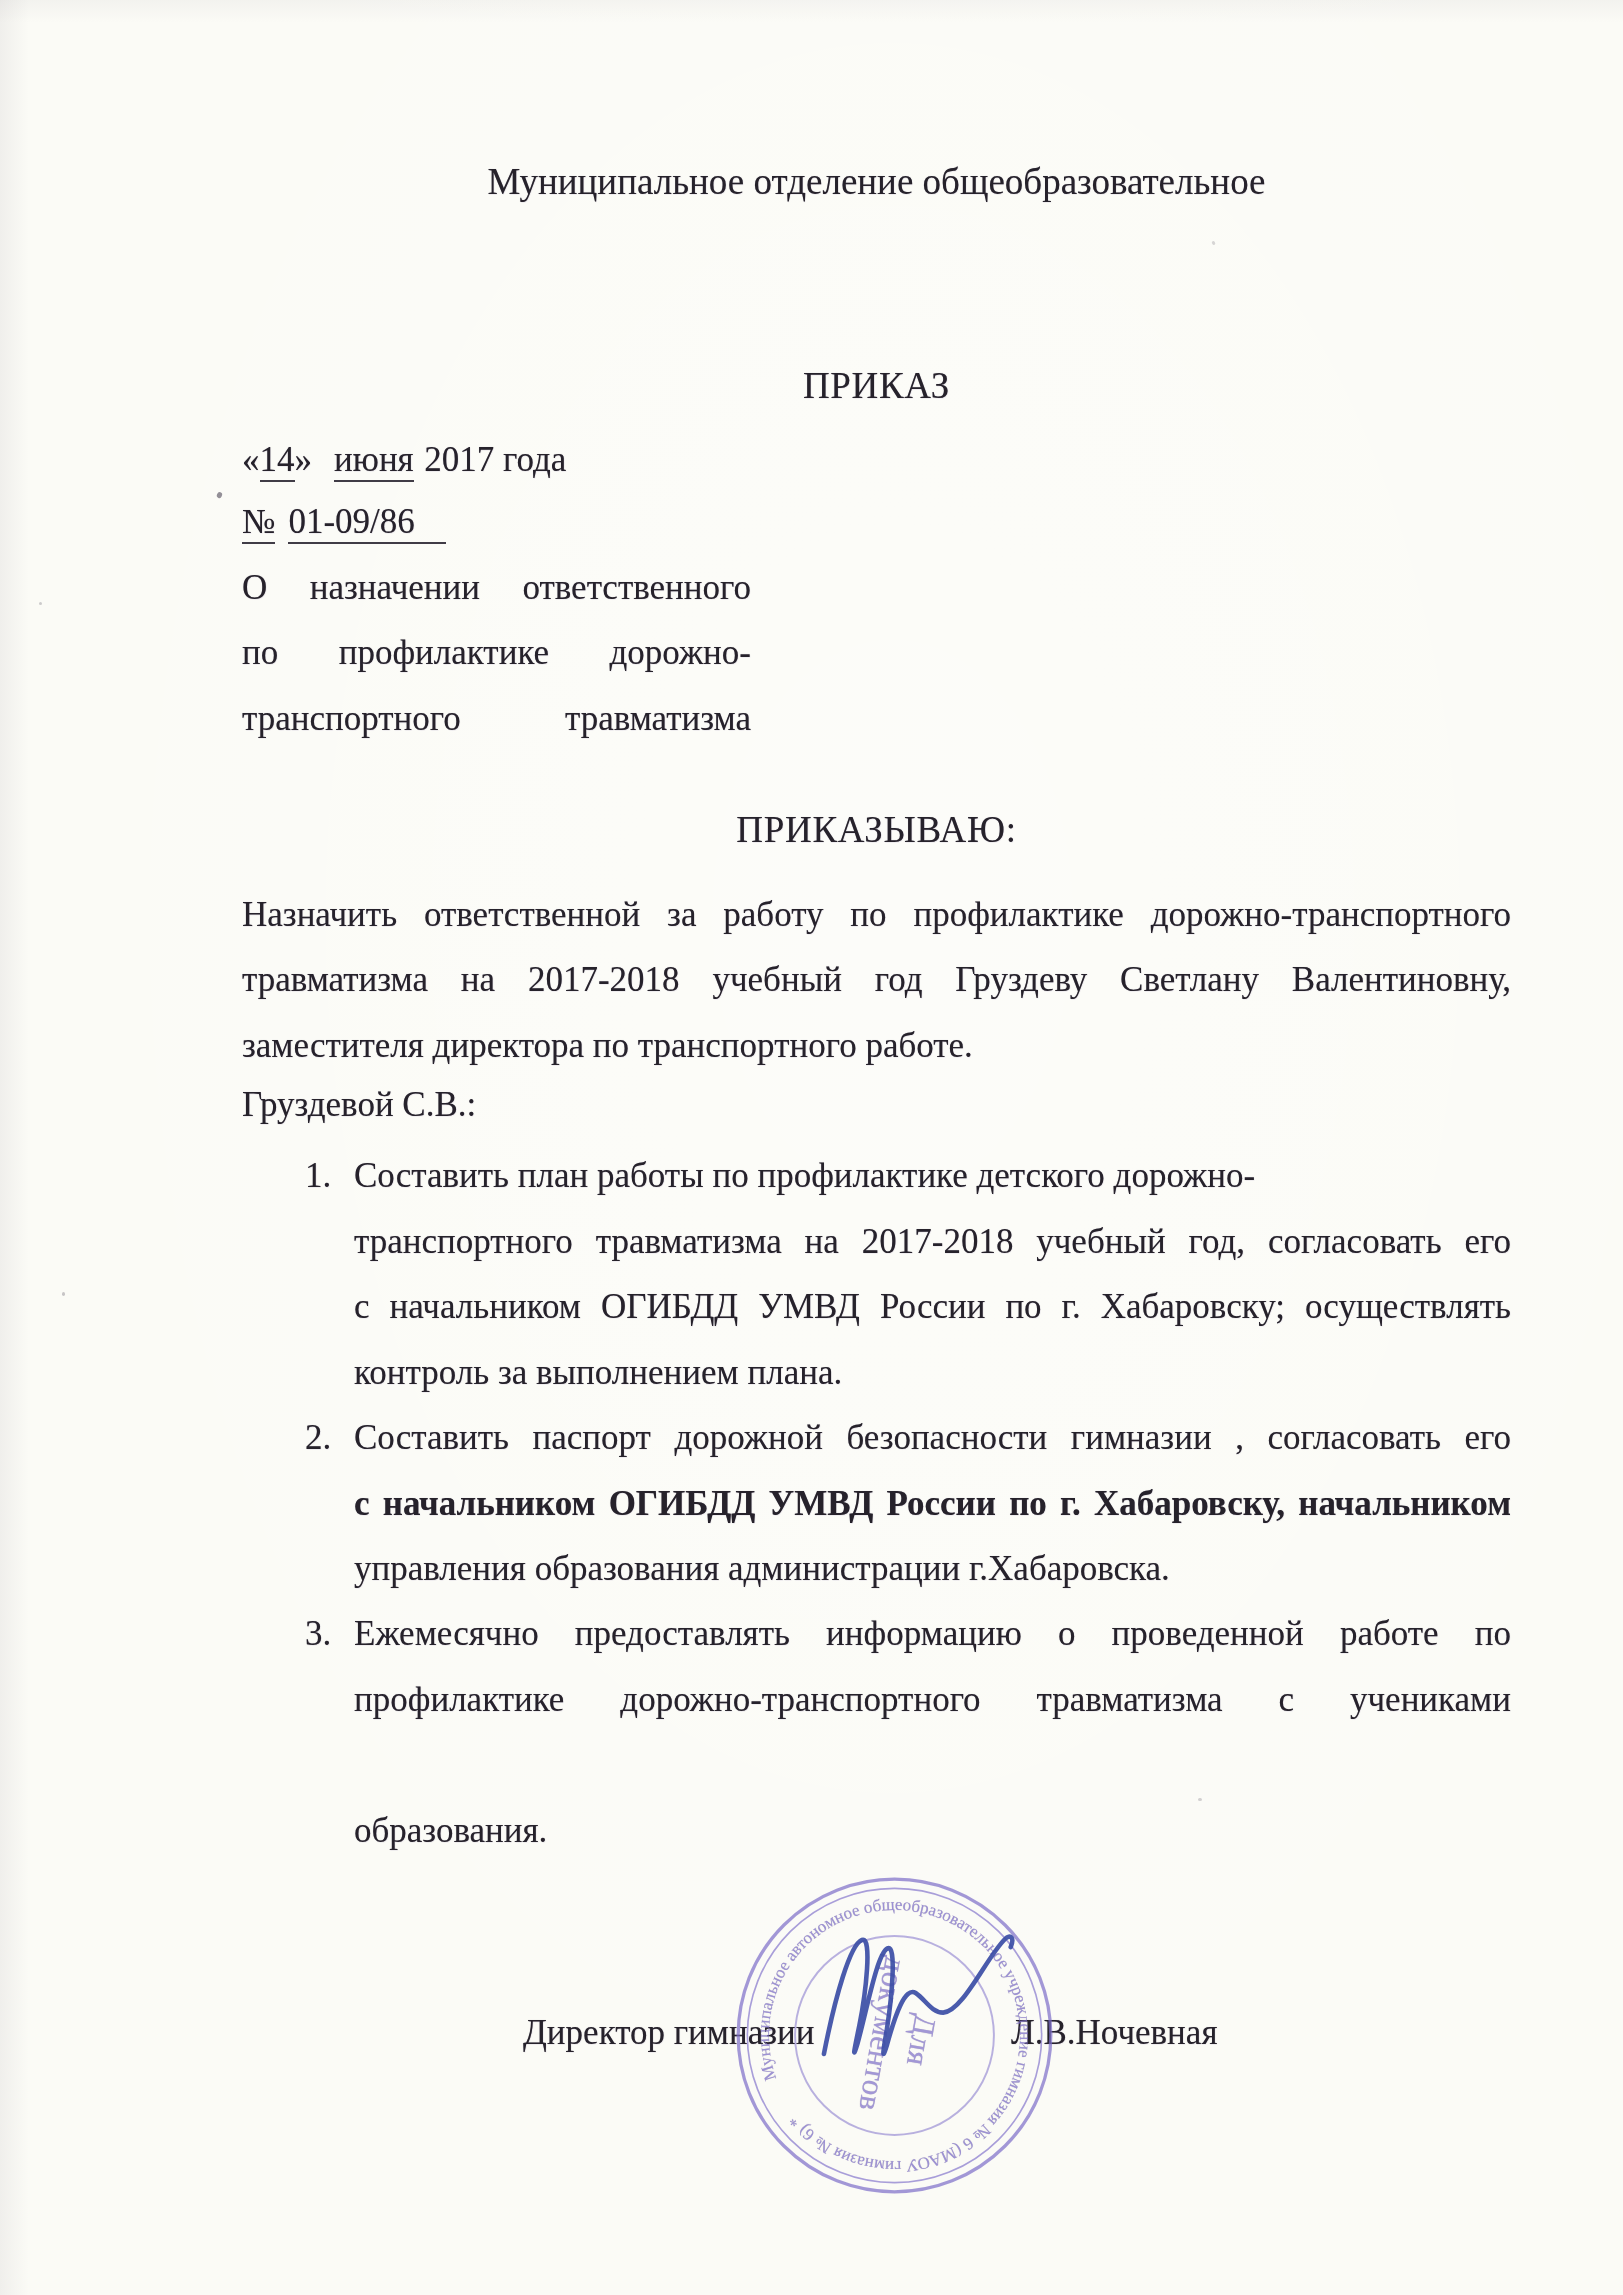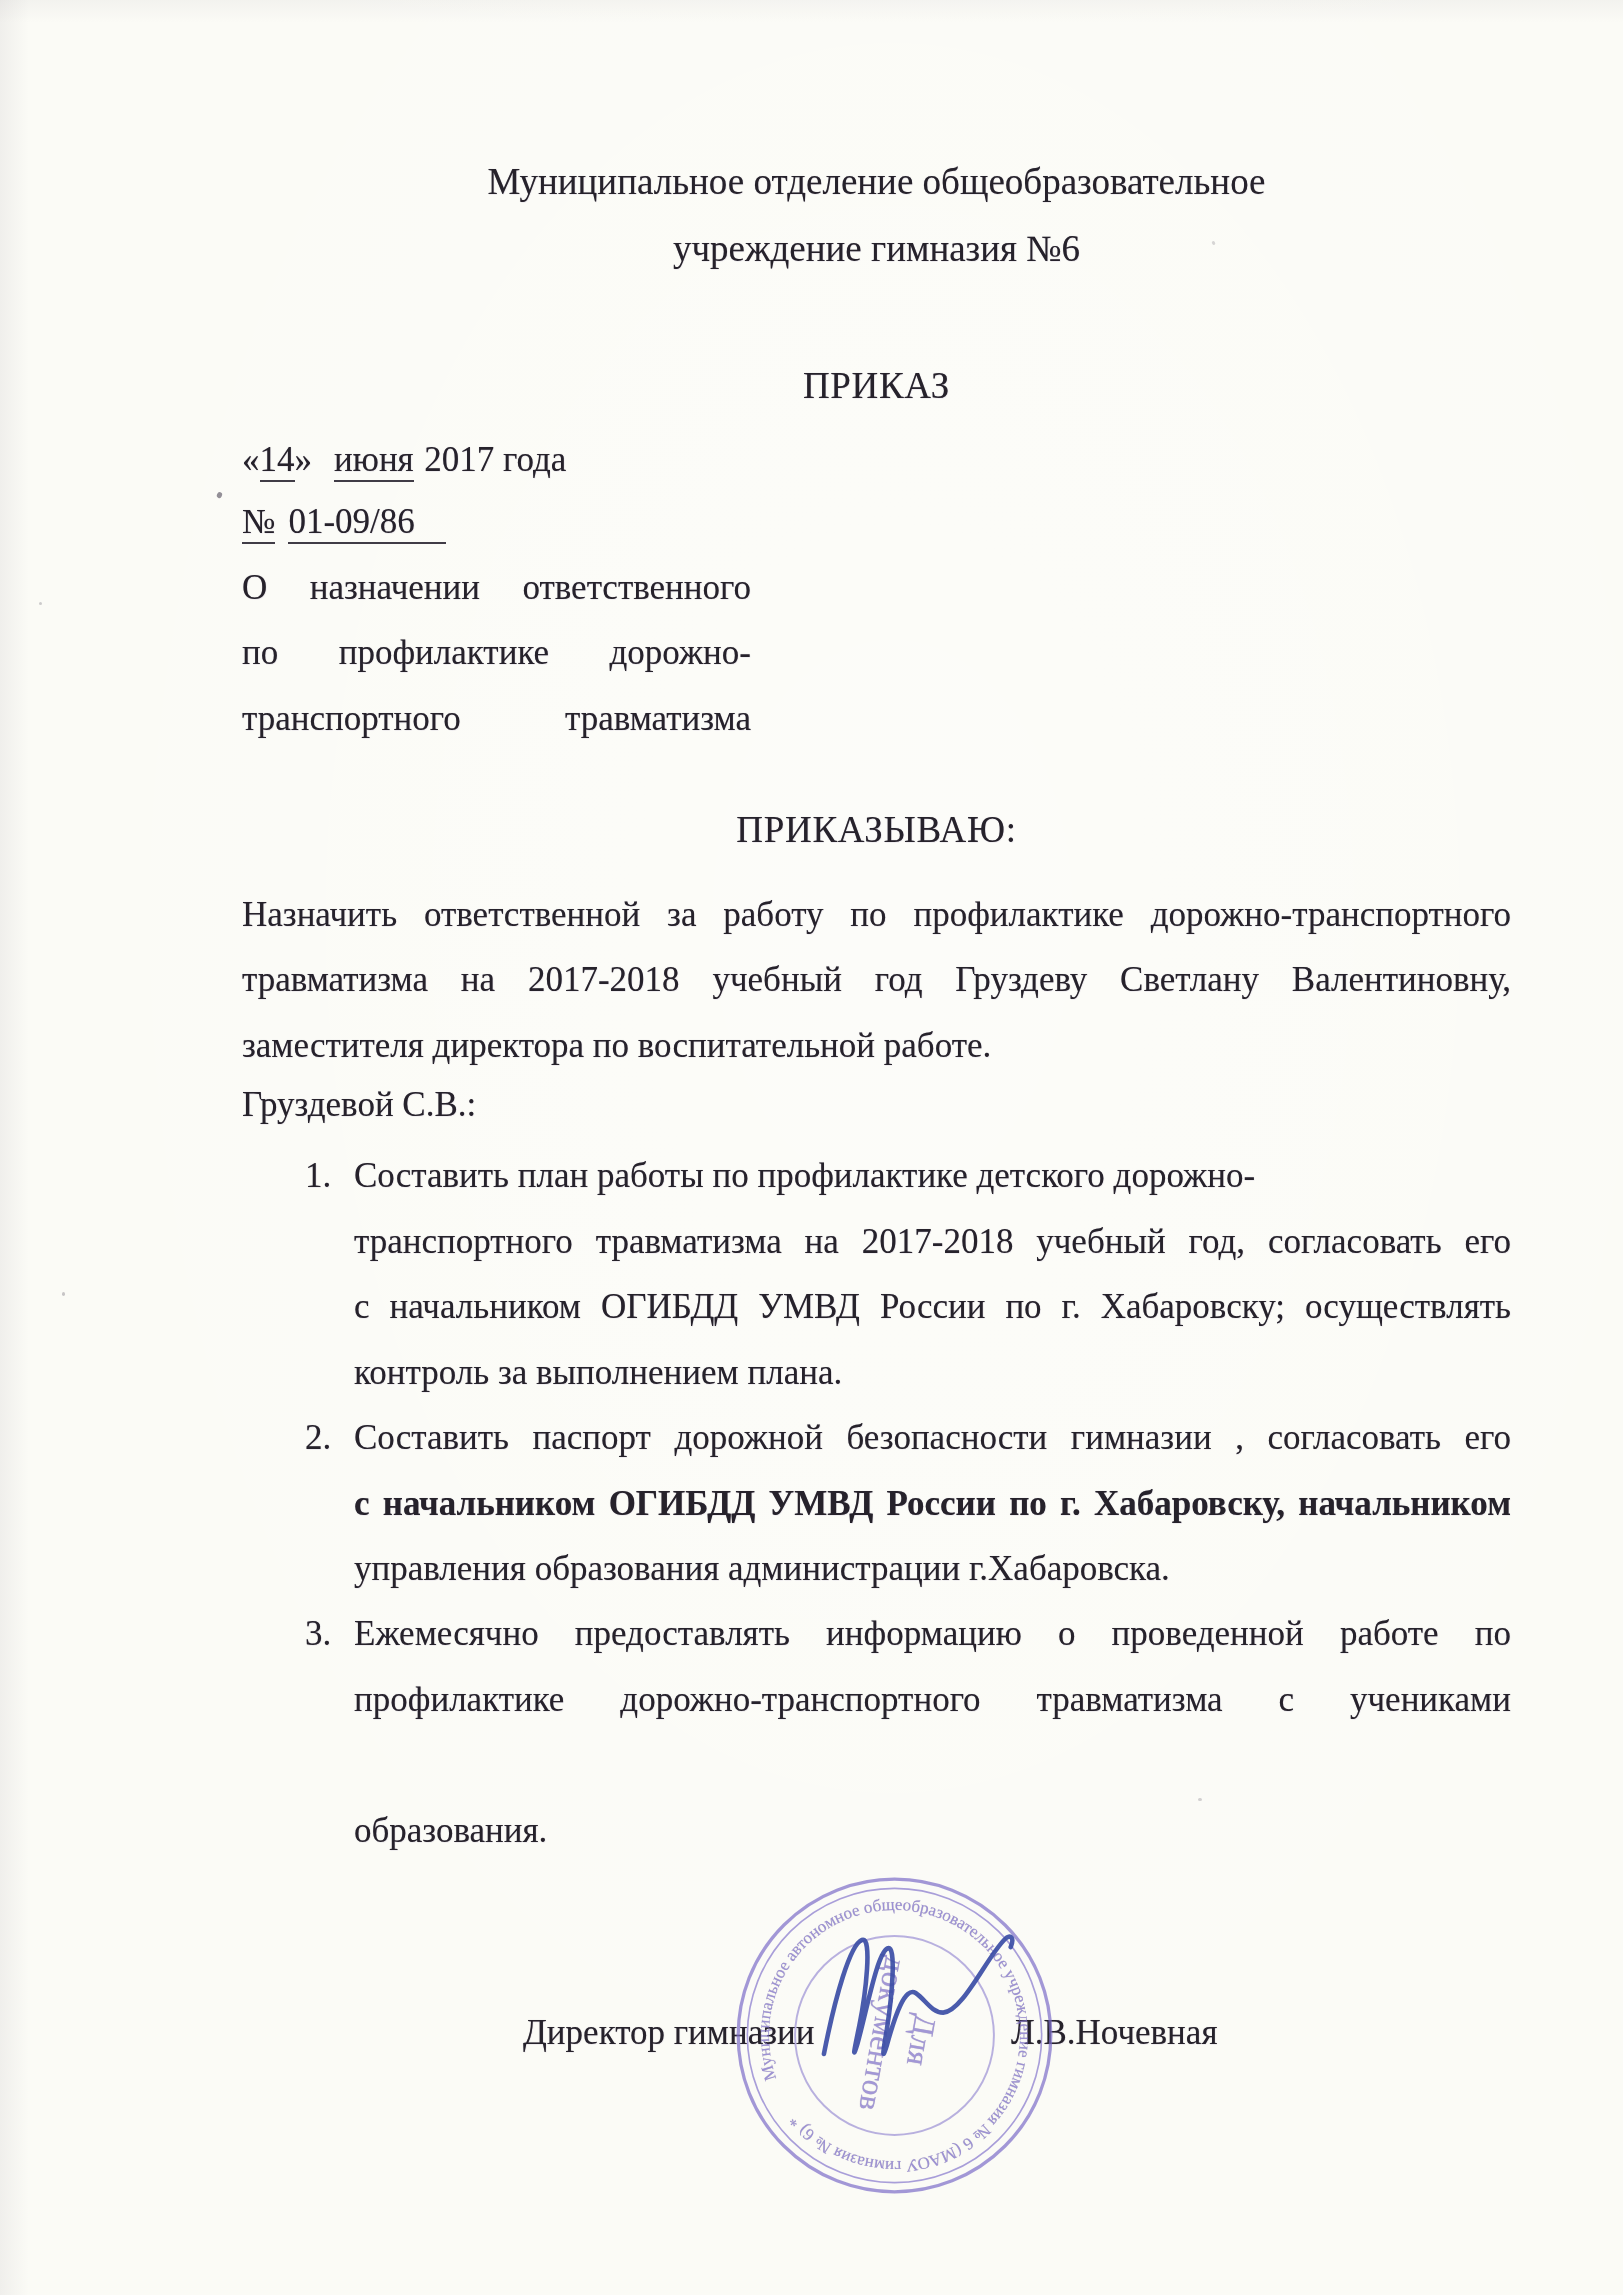--- a/index.html
+++ b/index.html
@@ -71,36 +71,35 @@
   .sp3{left:62px;top:1292px;width:3.3px;height:3.9px;opacity:0.5;}
   .sp4{left:1198px;top:1798px;width:3.9px;height:3.3px;opacity:0.4;}
   .sp5{left:1212px;top:241px;width:3.3px;height:3.9px;opacity:0.35;transform:rotate(-30deg);}
 </style>
 </head>
 <body>
 
 <div class="page">
 
   <div class="ln center org org1">Муниципальное отделение общеобразовательное</div>
-  <div class="ln center org org2">учреждение гимназия №6</div>
   <div class="ln center doctype">ПРИКАЗ</div>
 
   <div class="ln dateline"><span>«</span><span class="u">14</span><span>»</span><span class="u gapl">июня</span><span class="gaps">2017 года</span></div>
 
   <div class="ln numline"><span class="u">№</span><span class="u unum">01-09/86</span></div>
 
   <div class="ln subj s1 just">О назначении ответственного</div>
   <div class="ln subj s2 just">по профилактике дорожно-</div>
   <div class="ln subj s3 just">транспортного травматизма</div>
 
   <div class="ln center resolution">ПРИКАЗЫВАЮ:</div>
 
   <div class="ln pline p1 just">Назначить ответственной за работу по профилактике дорожно-транспортного</div>
   <div class="ln pline p2 just">травматизма на 2017-2018 учебный год Груздеву Светлану Валентиновну,</div>
-  <div class="ln pline p3">заместителя директора по воспитательной работе.</div>
+  <div class="ln pline p3">заместителя директора по транспортного работе.</div>
 
   <div class="ln assignee">Груздевой С.В.:</div>
 
   <div class="ln inum n1">1.</div>
   <div class="ln iline i1a">Составить план работы по профилактике детского дорожно-</div>
   <div class="ln iline i1b just">транспортного травматизма на 2017-2018 учебный год, согласовать его</div>
   <div class="ln iline i1c just">с начальником ОГИБДД УМВД России по г. Хабаровску; осуществлять</div>
   <div class="ln iline i1d">контроль за выполнением плана.</div>
 
   <div class="ln inum n2">2.</div>

